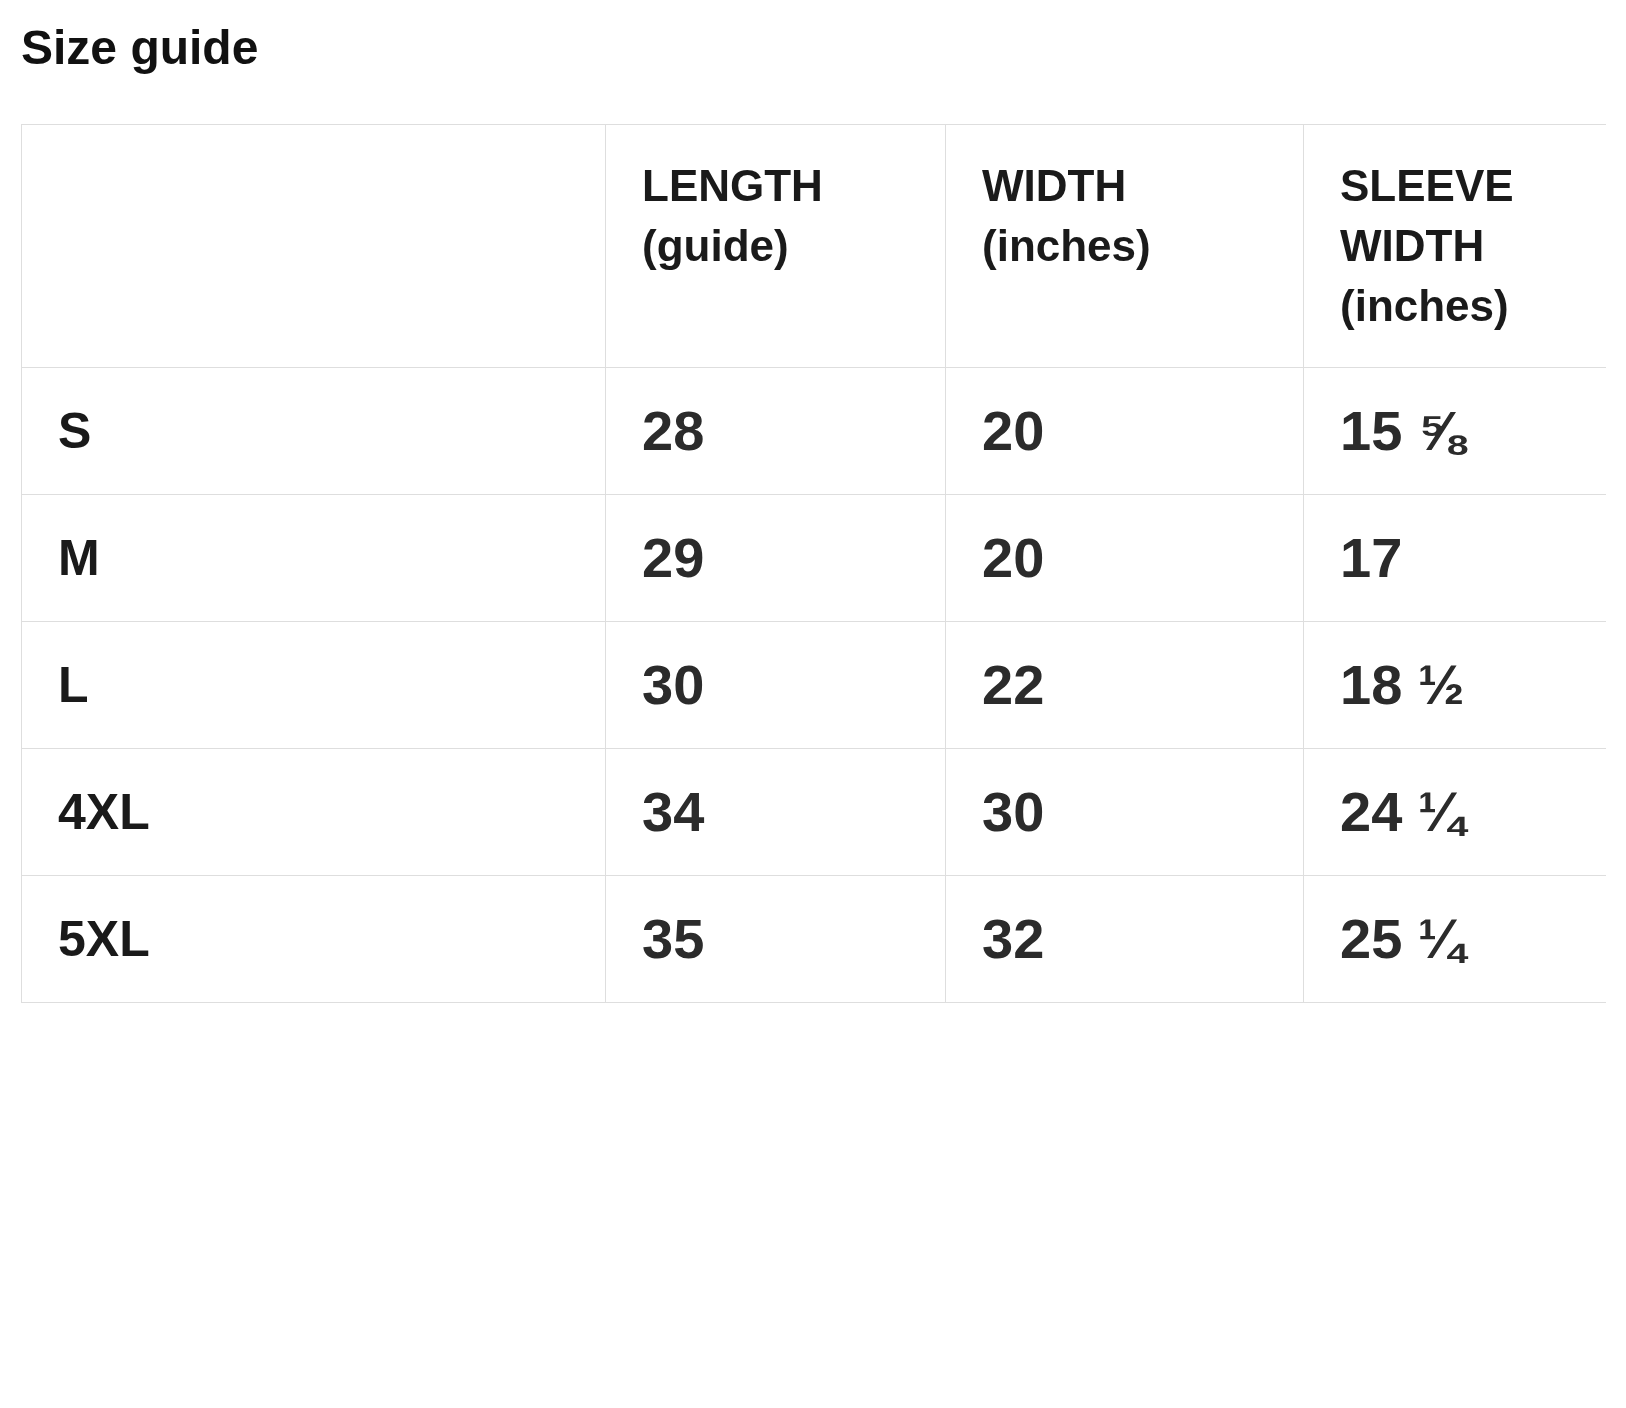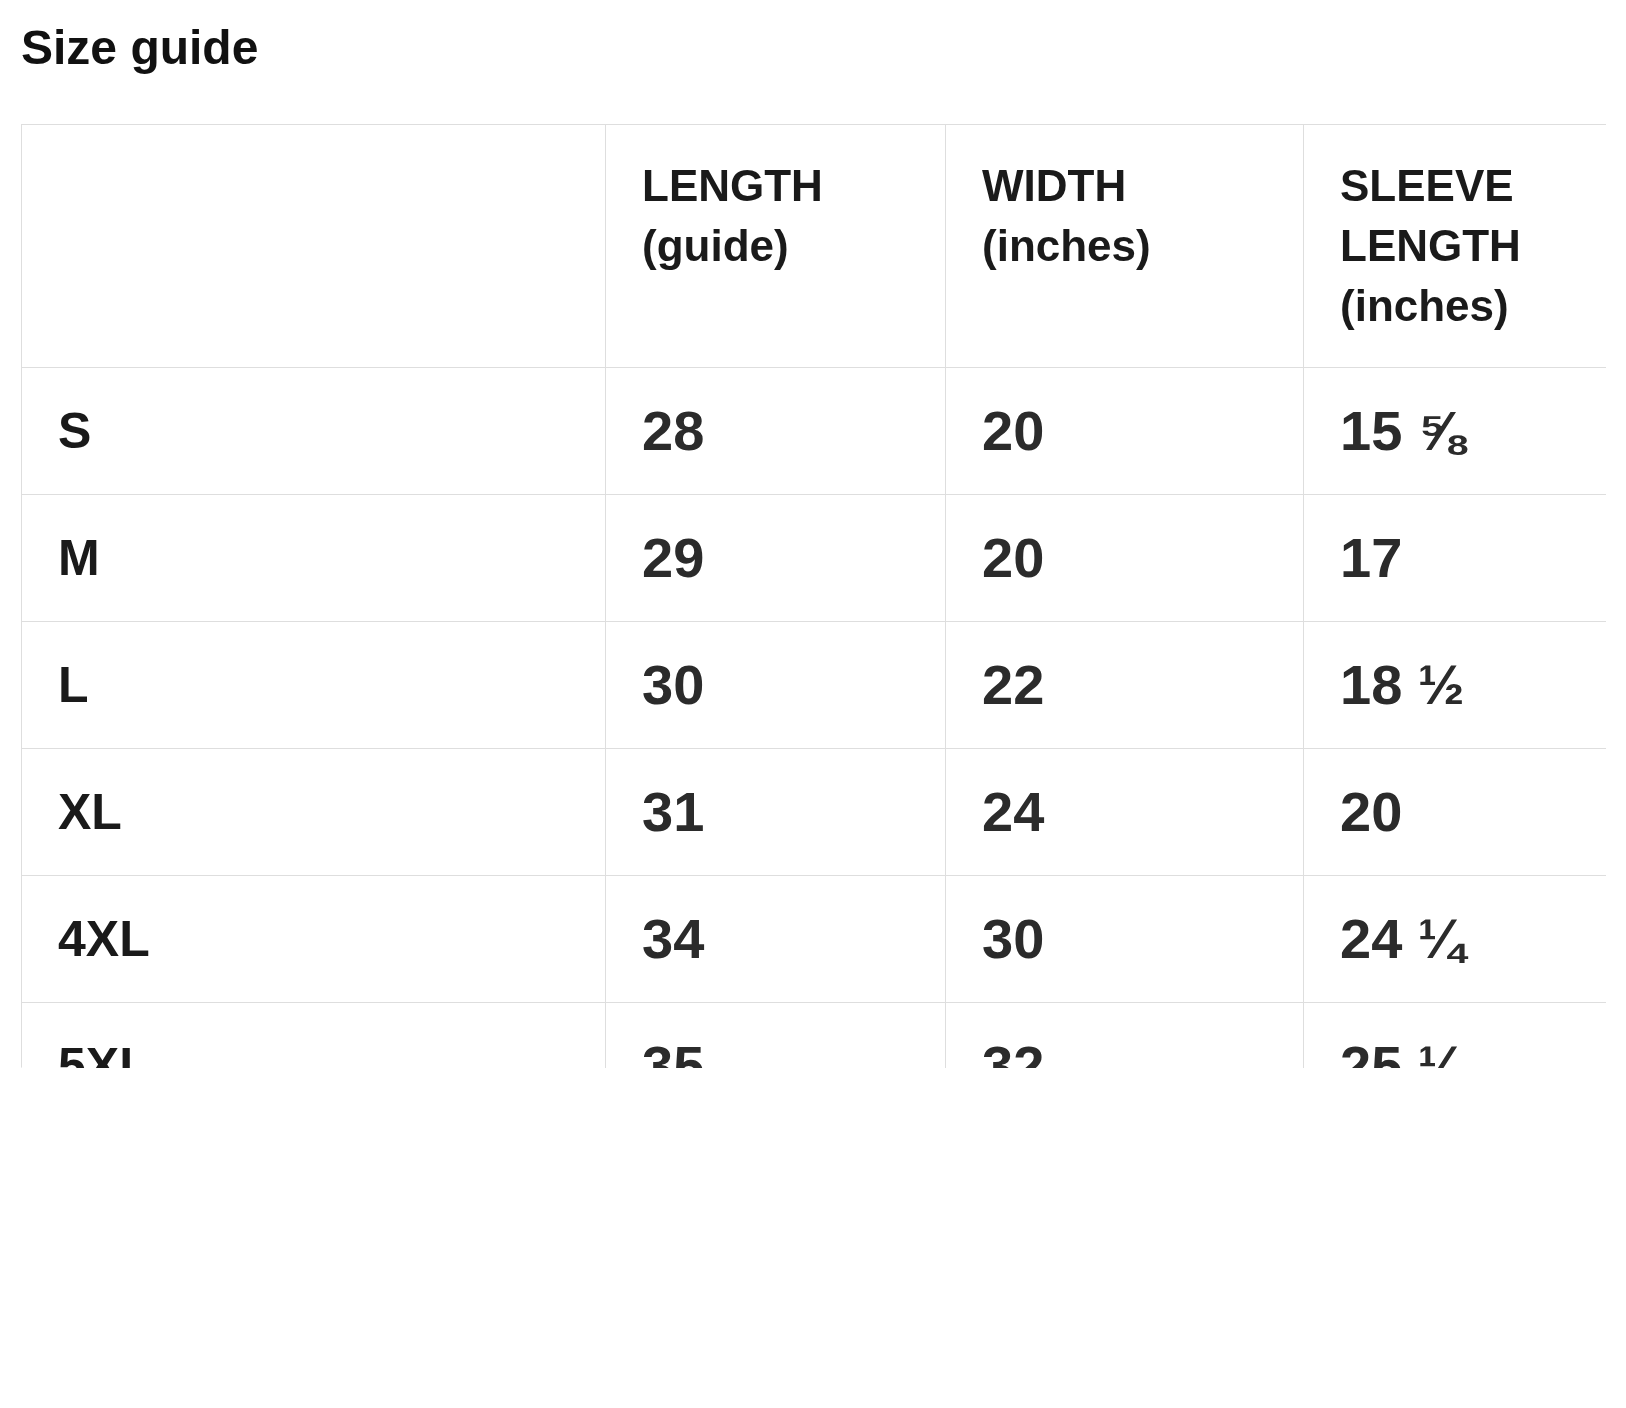--- a/index.html
+++ b/index.html
@@ -74,21 +74,21 @@
       <col style="width:584px">
       <col style="width:340px">
       <col style="width:358px">
       <col style="width:302px">
     </colgroup>
     <thead>
       <tr>
         <th class="col-header"></th>
         <th class="col-header">LENGTH (guide)</th>
         <th class="col-header">WIDTH (inches)</th>
-        <th class="col-header">SLEEVE LENGTH (inches)</th>
+        <th class="col-header">SLEEVE WIDTH (inches)</th>
       </tr>
     </thead>
     <tbody>
       <tr>
         <th class="size-label">S</th>
         <td class="measure-value">28</td>
         <td class="measure-value">20</td>
         <td class="measure-value">15 ⅝</td>
       </tr>
       <tr>
@@ -97,26 +97,20 @@
         <td class="measure-value">20</td>
         <td class="measure-value">17</td>
       </tr>
       <tr>
         <th class="size-label">L</th>
         <td class="measure-value">30</td>
         <td class="measure-value">22</td>
         <td class="measure-value">18 ½</td>
       </tr>
       <tr>
-        <th class="size-label">XL</th>
-        <td class="measure-value">31</td>
-        <td class="measure-value">24</td>
-        <td class="measure-value">20</td>
-      </tr>
-      <tr>
         <th class="size-label">4XL</th>
         <td class="measure-value">34</td>
         <td class="measure-value">30</td>
         <td class="measure-value">24 ¼</td>
       </tr>
       <tr>
         <th class="size-label">5XL</th>
         <td class="measure-value">35</td>
         <td class="measure-value">32</td>
         <td class="measure-value">25 ¼</td>

